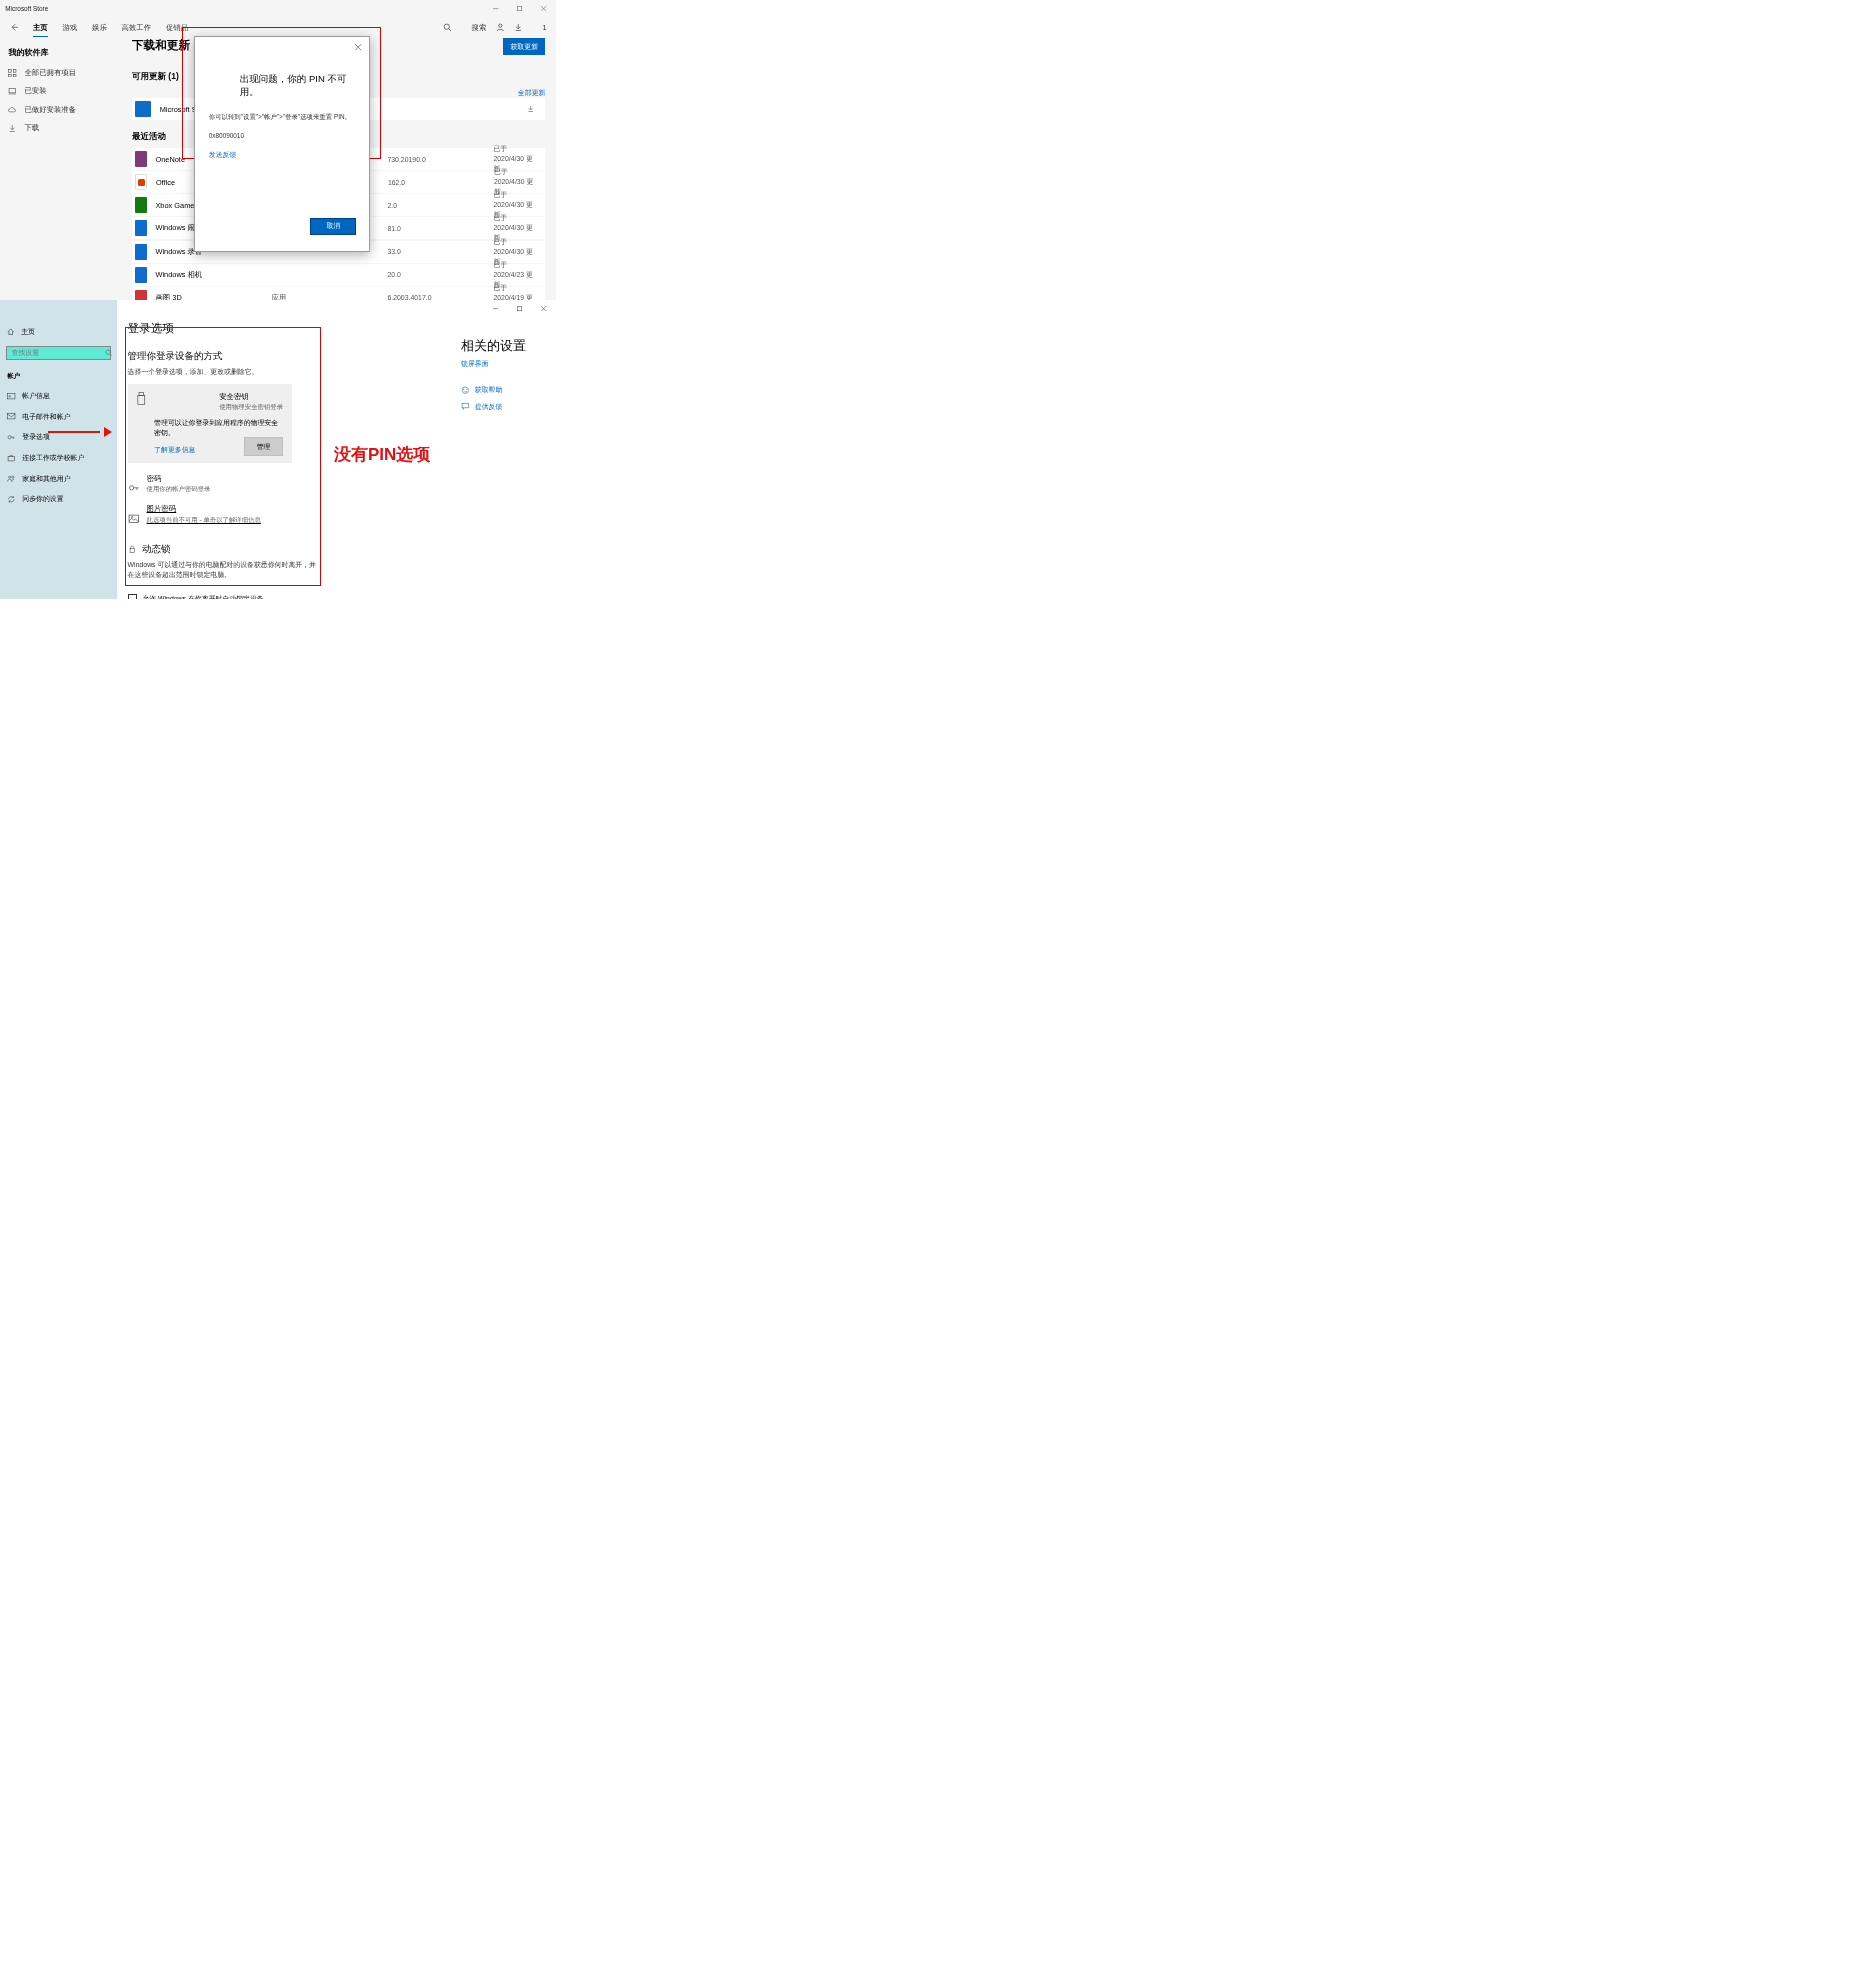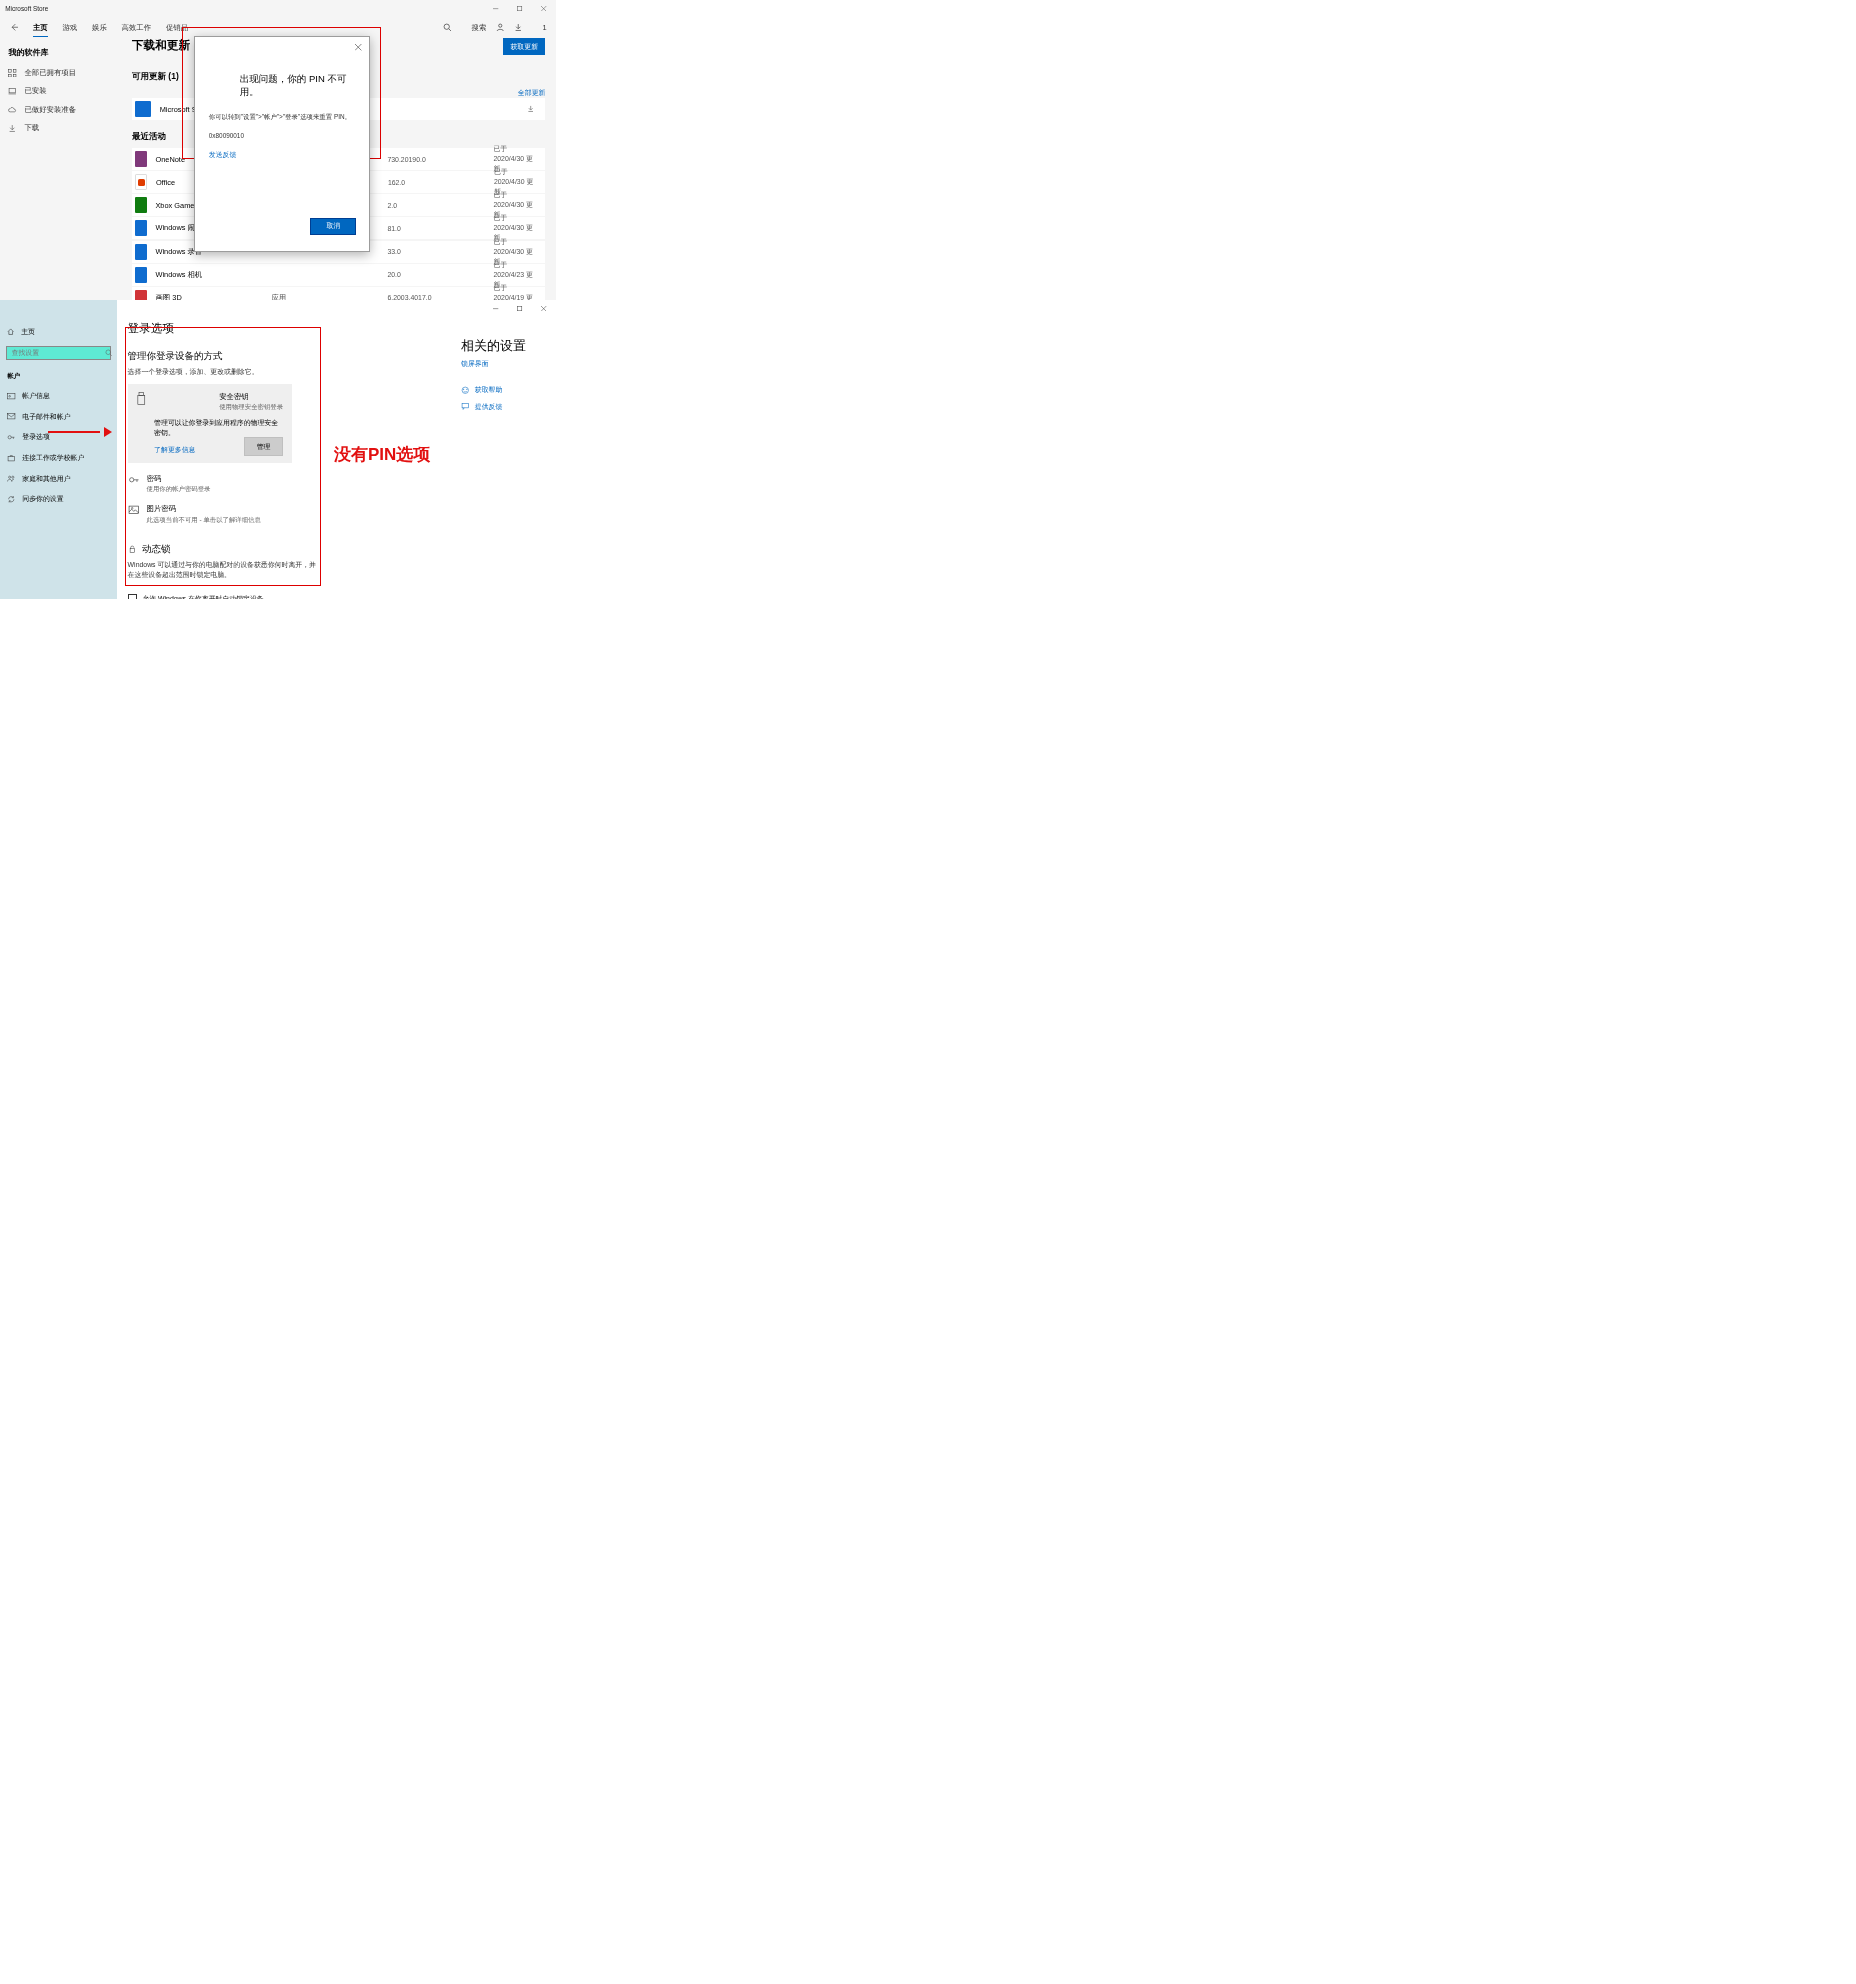--- a/index.html
+++ b/index.html
@@ -93,21 +93,21 @@
 
   .card { background: #efefef; padding: 7.4px 8.5px 8.5px 8.5px; margin-top: 7.4px; position: relative; }
   .card .opt-head { display: flex; gap: 7.4px; align-items: flex-start; justify-content: space-between; }
   .card .opt-head svg { width: 10.6px; height: 13.8px; flex: 0 0 10.6px; }
   .card .opt-title { font-size: 7.4px; }
   .card .opt-sub { font-size: 6.4px; color: #666; margin-top: 1.1px; }
   .card .opt-desc { font-size: 6.9px; margin: 6.4px 0 6.4px 18px; }
   .card .opt-link { font-size: 6.9px; color: #0067c0; margin-left: 18px; }
   .card .manage { position: absolute; right: 8.5px; bottom: 7.4px; padding: 3.2px 11.6px; background: #ccc; border: 0.5px solid #bfbfbf; font-size: 6.9px; }
 
-  .opt { display: flex; gap: 7.4px; align-items: flex-start; margin-top: 10.6px; }
+  .opt { display: flex; gap: 7.4px; align-items: flex-end; margin-top: 10.6px; }
   .opt svg { width: 11.6px; height: 11.6px; flex: 0 0 11.6px; }
   .opt .opt-title { font-size: 7.4px; }
   .opt .opt-sub { font-size: 6.4px; color: #666; margin-top: 1.1px; }
 
   .checkbox-row { display: flex; align-items: center; gap: 5.3px; margin-top: 13.8px; font-size: 6.9px; }
   .checkbox-row .box { width: 9.5px; height: 9.5px; border: 0.8px solid #333; }
 
   .rside { position: absolute; right: 16px; top: 37px; width: 79px; font-size: 6.9px; }
   .rside h4 { font-size: 13px; font-weight: 400; margin-bottom: 4.2px; }
   .rside .rlink { color: #0067c0; margin-bottom: 6.4px; display: flex; align-items: center; gap: 5.3px; }
@@ -426,21 +426,21 @@
         <svg viewBox="0 0 22 22">
             <circle cx="7" cy="11" r="4" fill="none" stroke="#333" stroke-width="1.2"></circle>
             <path d="M11 11h9M17 11v4" fill="none" stroke="#333" stroke-width="1.2"></path>
           </svg>
         <div>
           <div class="opt-title">密码</div>
           <div class="opt-sub">使用你的帐户密码登录</div>
         </div>
       </div>
 
-      <div class="opt" style="width:164px;">
+      <div class="opt" style="width:164px;text-decoration:underline;">
         <svg viewBox="0 0 22 22">
             <rect x="2" y="4" width="18" height="14" fill="none" stroke="#333" stroke-width="1.2"></rect>
             <path d="M2 15l5-5 4 4 3-3 6 6" fill="none" stroke="#333" stroke-width="1.2"></path>
             <circle cx="8" cy="8" r="1.5" fill="none" stroke="#333"></circle>
           </svg>
         <div>
           <div class="opt-title">图片密码</div>
           <div class="opt-sub">此选项当前不可用 - 单击以了解详细信息</div>
         </div>
       </div>

